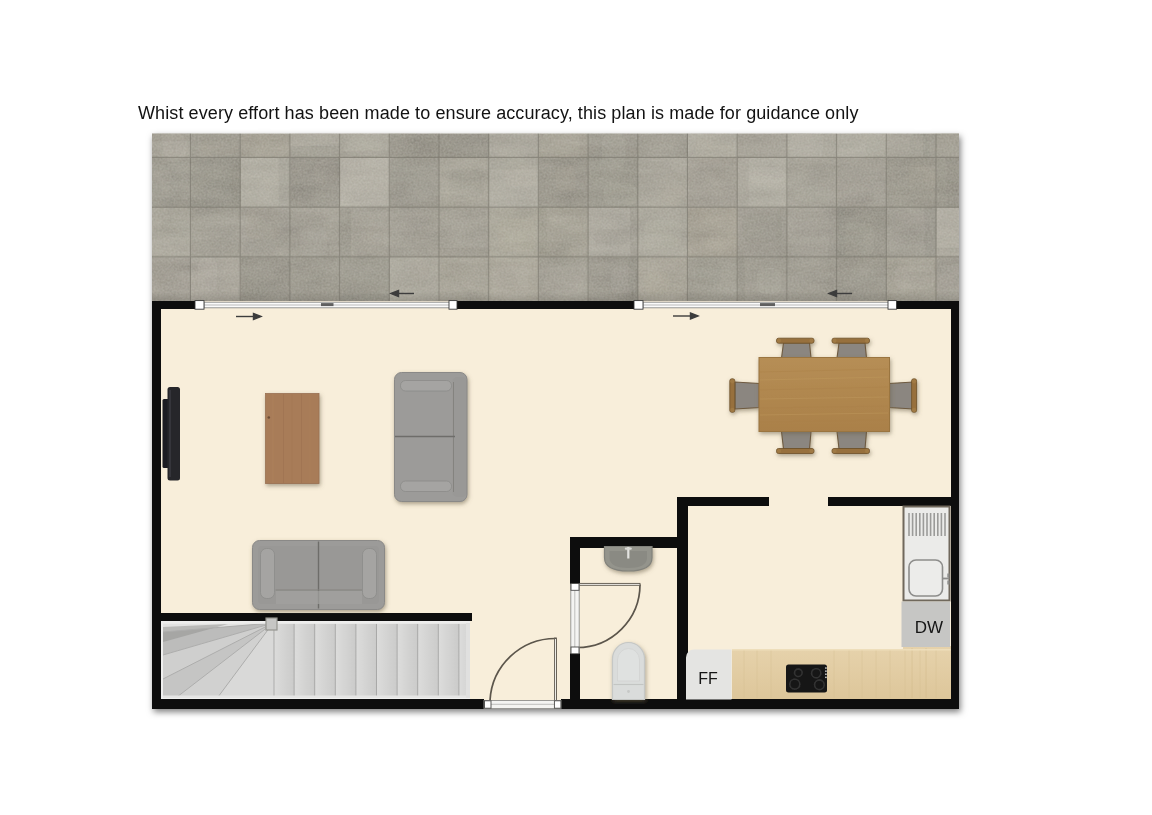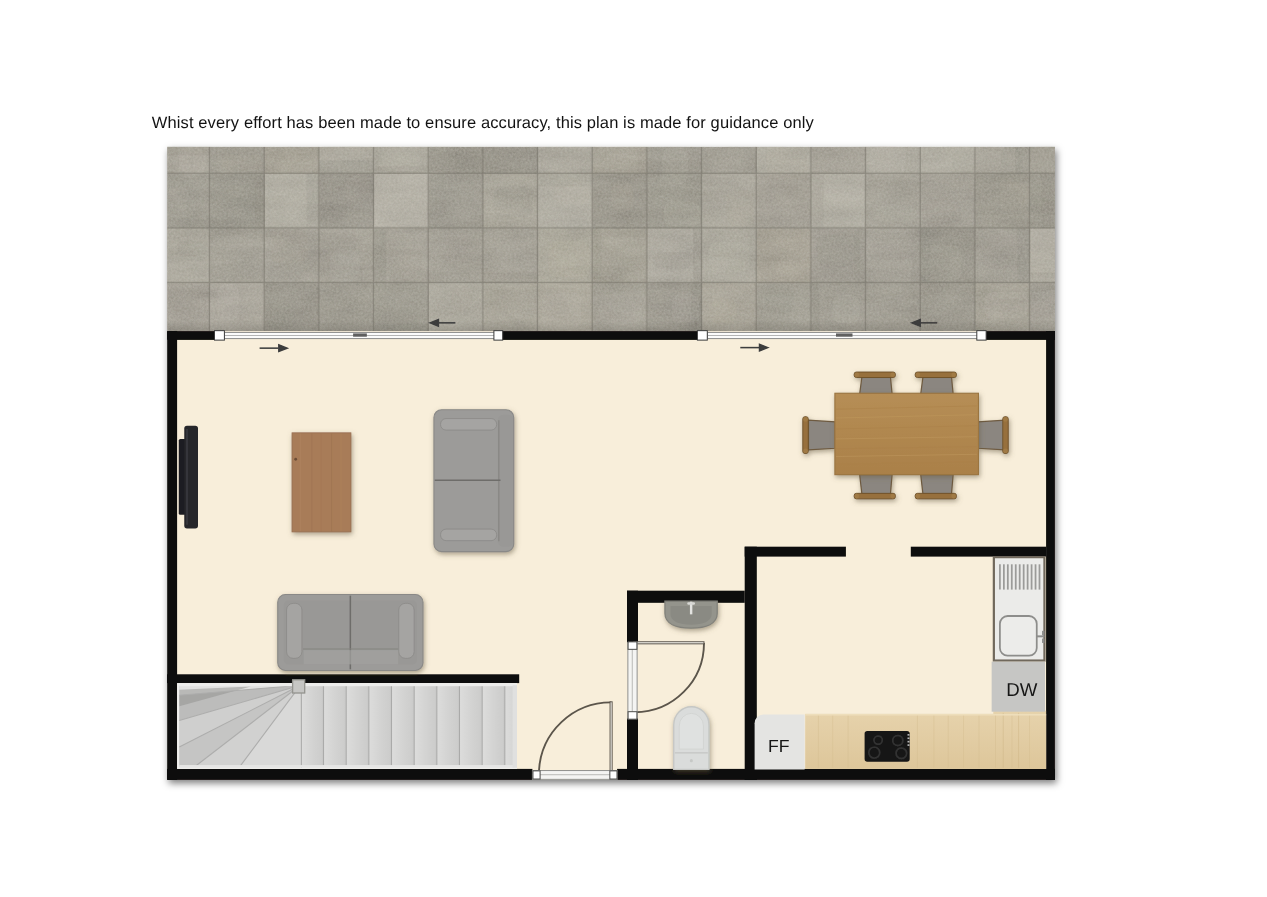--- a/index.html
+++ b/index.html
@@ -1,17 +1,17 @@
 <!DOCTYPE html>
 <html><head>
 <meta charset="utf-8">
 <style>
 html,body{margin:0;padding:0;background:#ffffff;width:1152px;height:815px;overflow:hidden;}
 body{font-family:"Liberation Sans",sans-serif;position:relative;}
-.title{position:absolute;left:138px;top:103px;font-size:15px;color:#121212;white-space:nowrap;letter-spacing:0.1px;}
+.title{position:absolute;left:138px;top:103px;font-size:18px;color:#121212;white-space:nowrap;letter-spacing:0.1px;}
 svg{position:absolute;left:0;top:0;}
 </style>
 </head>
 <body>
 
 <div class="title">Whist every effort has been made to ensure accuracy, this plan is made for guidance only</div>
 <svg width="1152" height="815" viewBox="0 0 1152 815">
 <defs>
 <filter id="planShadow" x="-3%" y="-3%" width="106%" height="108%">
 <feDropShadow dx="1.5" dy="3" stdDeviation="3.2" flood-color="#000000" flood-opacity="0.5"></feDropShadow>

